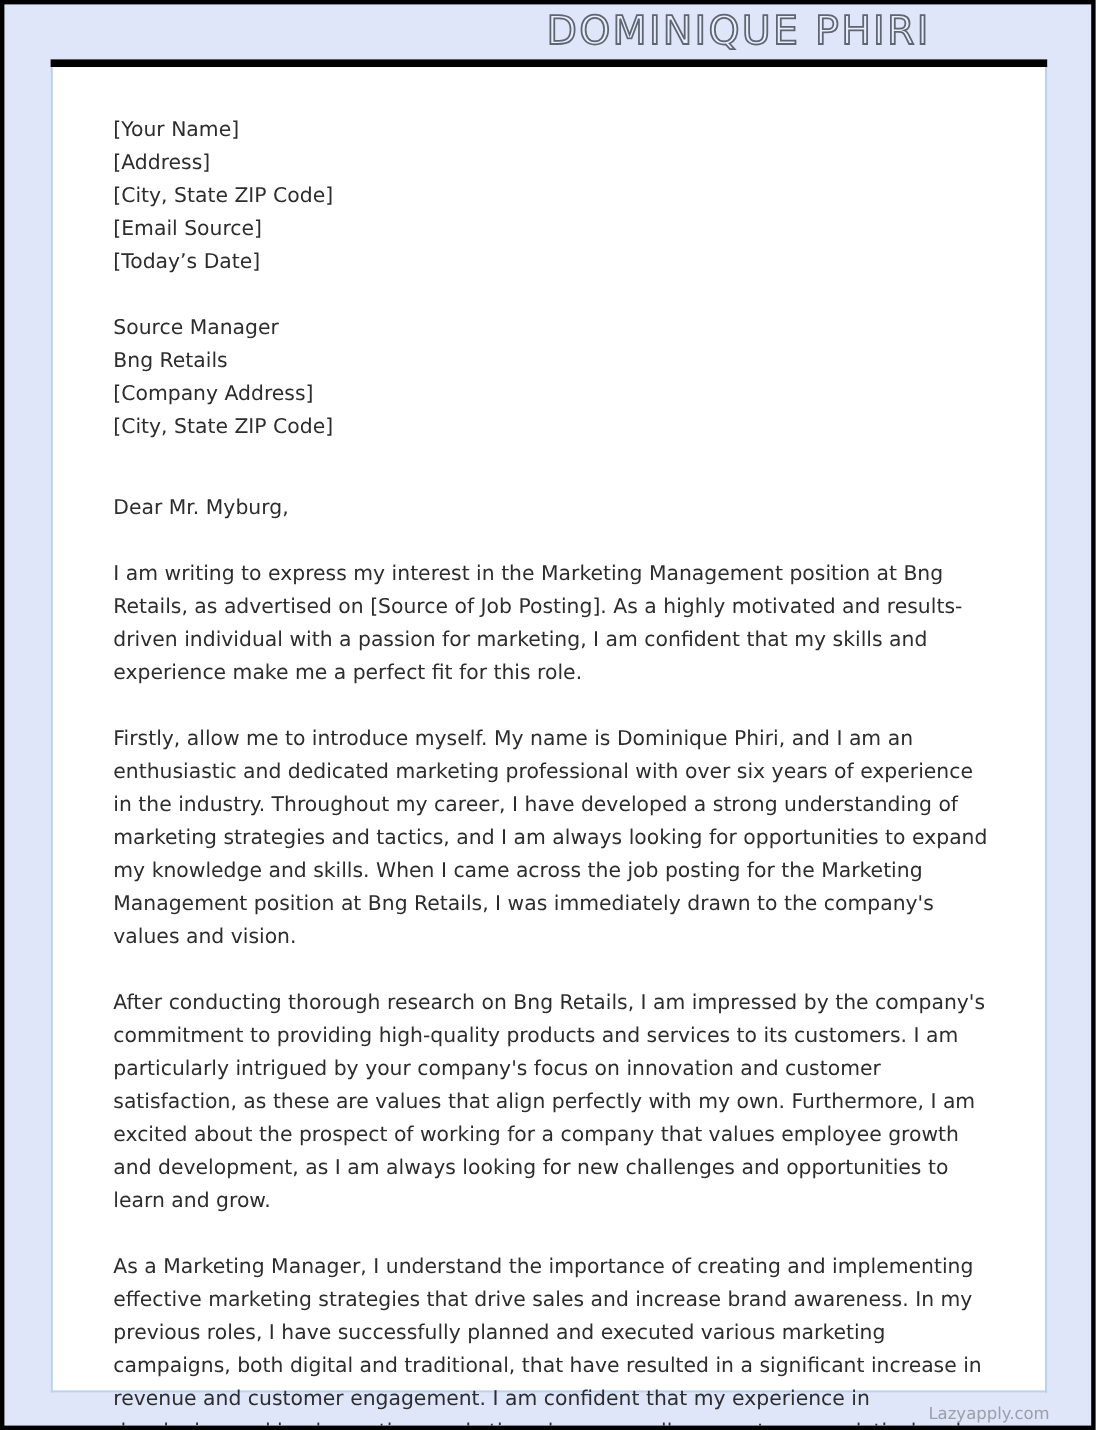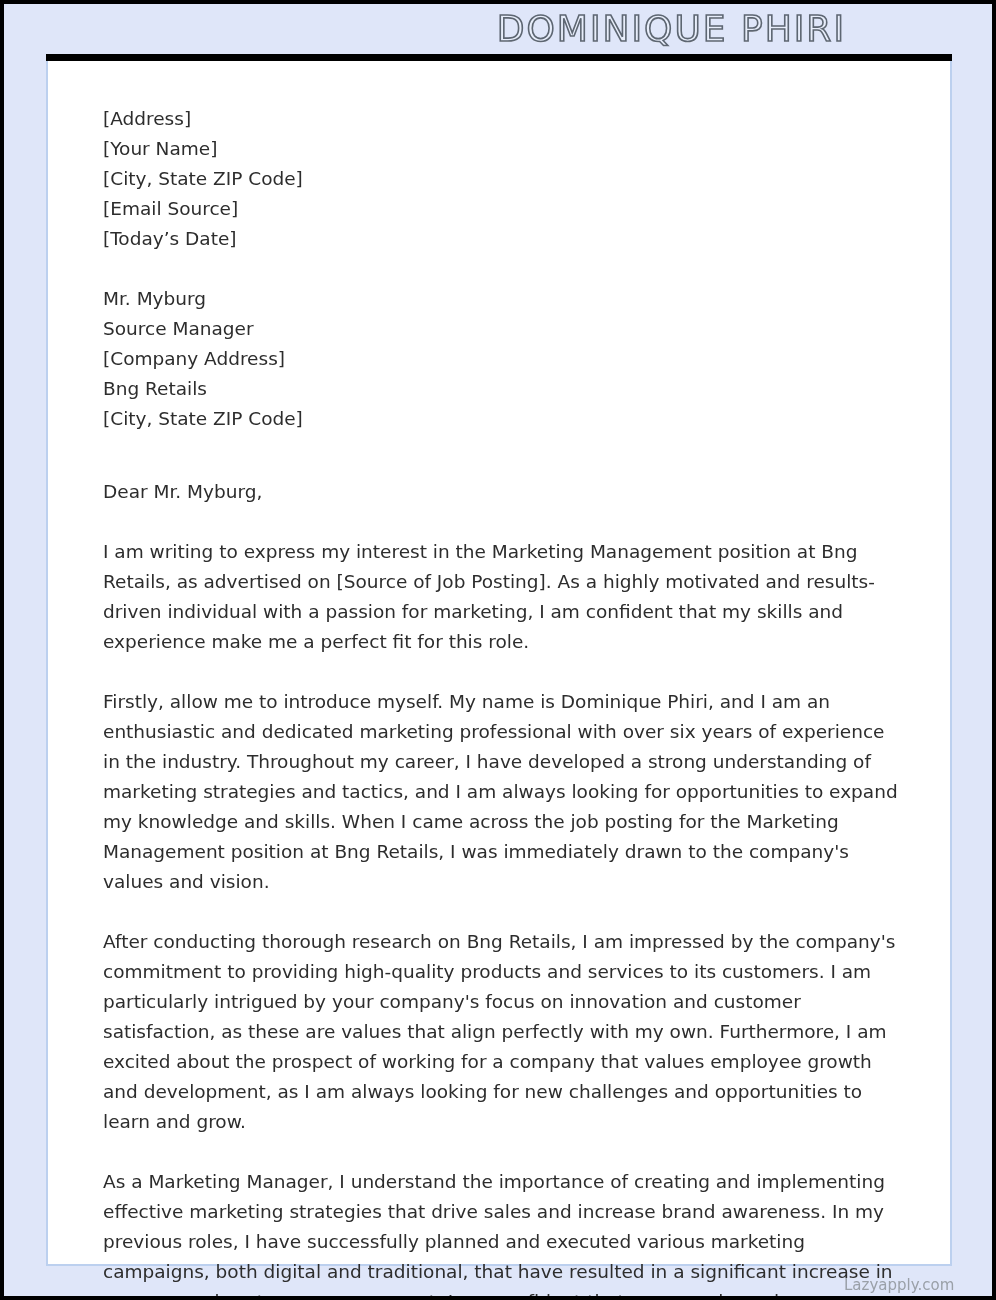--- a/index.html
+++ b/index.html
@@ -116,34 +116,33 @@
     <div class="header-name">DOMINIQUE PHIRI</div>
   </div>
 
   <div class="page-topbar"></div>
 
   <div class="page-sheet"></div>
 
   <div class="letter-body">
 
     <div>
+      <span class="addr-line">[Your Name]</span>
       <span class="addr-line">[Address]</span>
-      <span class="addr-line">[Your Name]</span>
       <span class="addr-line">[City, State ZIP Code]</span>
       <span class="addr-line">[Email Source]</span>
       <span class="addr-line">[Today’s Date]</span>
     </div>
 
     <div class="block-gap"></div>
 
     <div>
-      <span class="addr-line">Mr. Myburg</span>
       <span class="addr-line">Source Manager</span>
+      <span class="addr-line">Bng Retails</span>
       <span class="addr-line">[Company Address]</span>
-      <span class="addr-line">Bng Retails</span>
       <span class="addr-line">[City, State ZIP Code]</span>
     </div>
 
     <div class="block-gap"></div>
 
     <p class="para">Dear Mr. Myburg,</p>
 
     <p class="para">I am writing to express my interest in the Marketing Management position at Bng Retails, as advertised on [Source of Job Posting]. As a highly motivated and results-driven individual with a passion for marketing, I am confident that my skills and experience make me a perfect fit for this role.</p>
     <p class="para">Firstly, allow me to introduce myself. My name is Dominique Phiri, and I am an enthusiastic and dedicated marketing professional with over six years of experience in the industry. Throughout my career, I have developed a strong understanding of marketing strategies and tactics, and I am always looking for opportunities to expand my knowledge and skills. When I came across the job posting for the Marketing Management position at Bng Retails, I was immediately drawn to the company's values and vision.</p>
     <p class="para">After conducting thorough research on Bng Retails, I am impressed by the company's commitment to providing high-quality products and services to its customers. I am particularly intrigued by your company's focus on innovation and customer satisfaction, as these are values that align perfectly with my own. Furthermore, I am excited about the prospect of working for a company that values employee growth and development, as I am always looking for new challenges and opportunities to learn and grow.</p>

